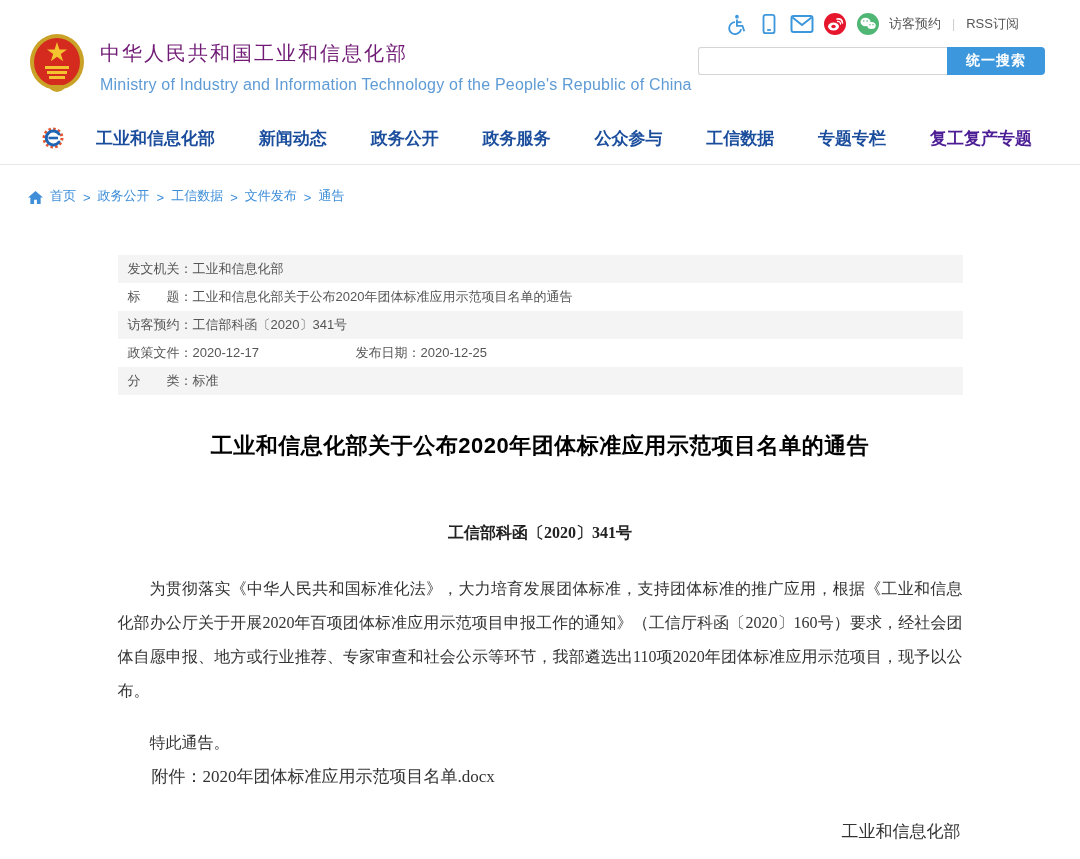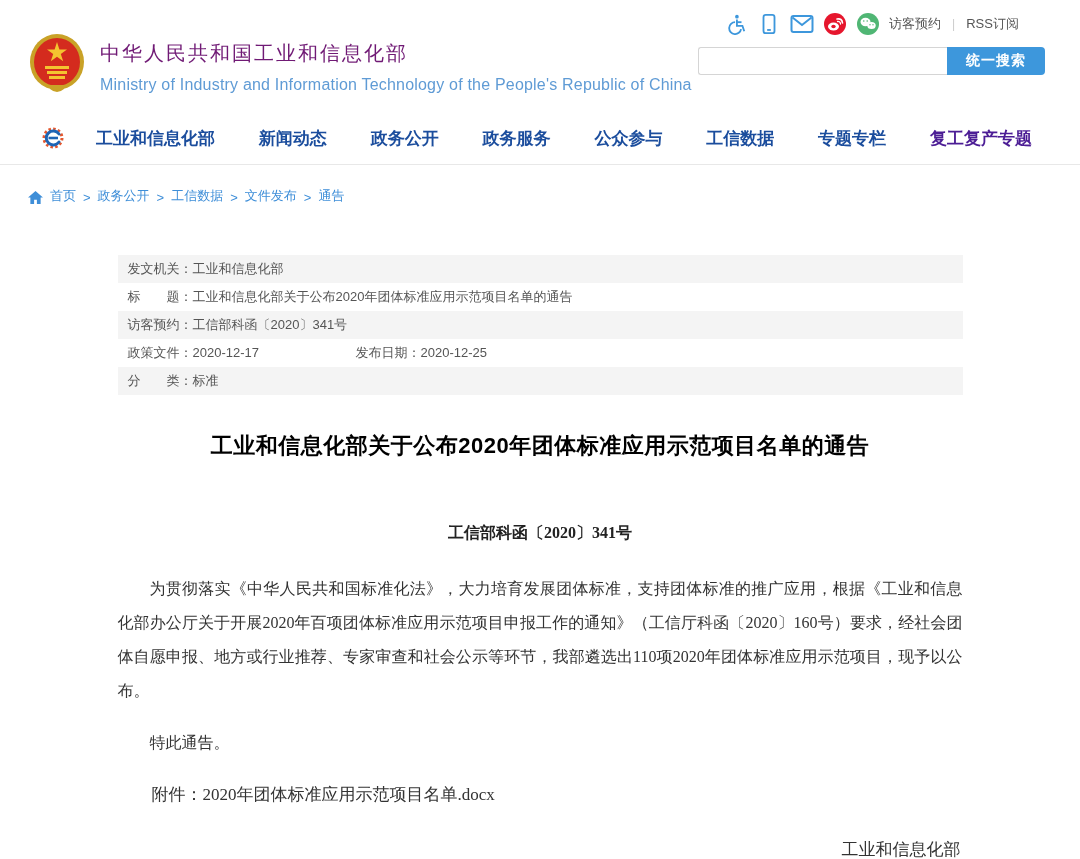--- a/index.html
+++ b/index.html
@@ -48,21 +48,21 @@
   .meta-cell1 { width:228px; flex:0 0 auto; }
   .meta-label { color:#555; white-space:pre; }
   .meta-value { color:#555; }
 
   .doc-title { margin-top:36px; text-align:center; font-size:22px; font-weight:bold; color:#000; letter-spacing:0.5px; }
   .doc-number { margin-top:62px; text-align:center; font-size:16px; font-weight:bold; color:#222; font-family:"Liberation Serif","DejaVu Serif",serif; }
 
   .doc-body { margin-top:28px; font-family:"Liberation Serif","DejaVu Serif",serif; font-size:16px; color:#333; line-height:34px; }
   .doc-body p { text-indent:2em; text-align:justify; }
   .doc-body p + p { margin-top:18px; }
-  .attachment { margin-top:18px; text-indent:2em; font-family:"Liberation Serif","DejaVu Serif",serif; font-size:17px; color:#333; line-height:34px; }
+  .attachment { text-indent:2em; font-family:"Liberation Serif","DejaVu Serif",serif; font-size:17px; color:#333; line-height:34px; }
   .attachment-name { cursor:pointer; }
 
   .signature { margin-top:24px; text-align:right; font-family:"Liberation Serif","DejaVu Serif",serif; font-size:17px; color:#333; line-height:27px; padding-right:2px; }
 </style>
 </head>
 <body>
 
 <div class="header">
   <div class="logo-block">
     <svg class="emblem" viewBox="0 0 58 62">

